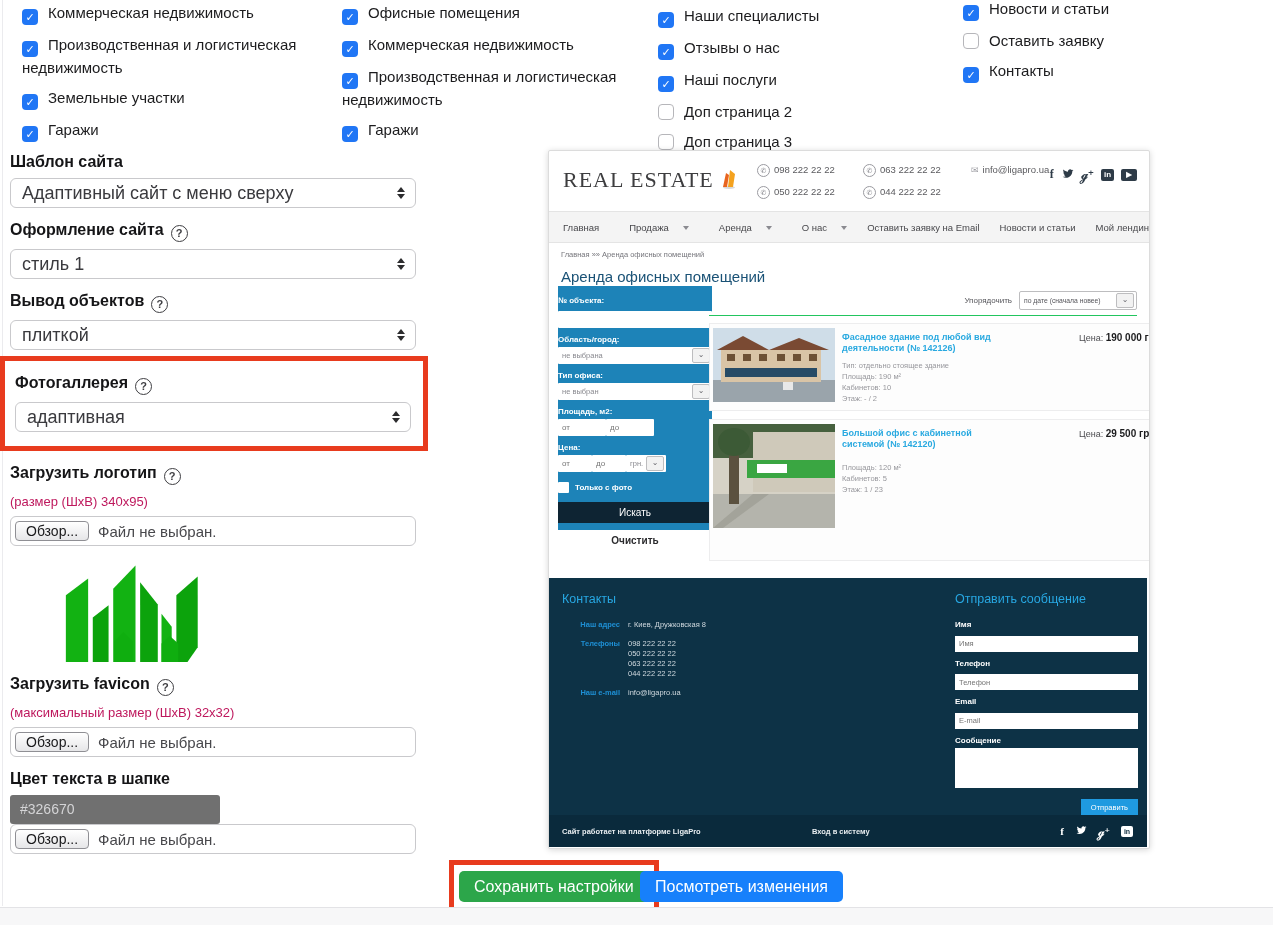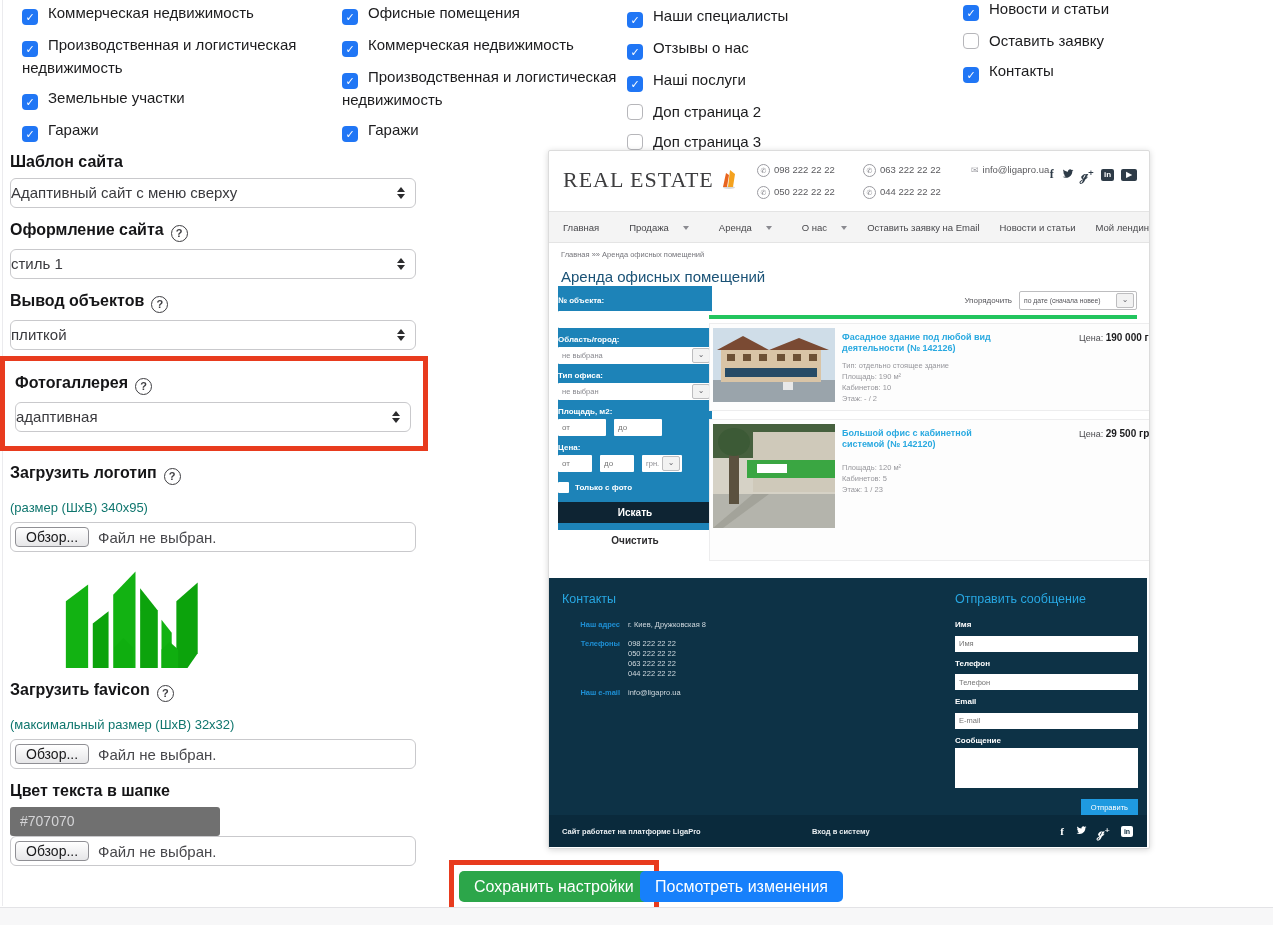--- a/index.html
+++ b/index.html
@@ -12,26 +12,26 @@
       margin-right:10px;box-sizing:border-box;text-align:center;}
   .cb.on{background:#2076f5;color:#fff;font-size:11px;line-height:16px;font-weight:bold;}
   .cb.off{background:#fff;border:1px solid #b6b6ba;}
   
   .form{position:absolute;left:10px;top:140px;width:406px;}
   .flabel{font-size:16px;font-weight:bold;color:#151517;margin:13px 0 7px;}
   .help{display:inline-block;width:17px;height:17px;border:1.5px solid #3e3e42;border-radius:50%;
         font-size:11px;line-height:14px;text-align:center;font-weight:bold;color:#3e3e42;
         vertical-align:-2px;margin-left:7px;box-sizing:border-box;}
   .select{position:relative;height:30px;border:1px solid #c9c9cc;border-radius:6px;background:#fff;
-          font-size:15px;color:#3a3a3e;line-height:28px;padding:0 28px 0 0;box-sizing:border-box;}
+          font-size:18px;color:#3a3a3e;line-height:28px;padding:0 28px 0 11px;box-sizing:border-box;}
   .updown{position:absolute;right:10px;top:50%;transform:translateY(-50%);}
   .updown i{display:block;width:0;height:0;border-left:4px solid transparent;border-right:4px solid transparent;}
   .updown .up{border-bottom:5px solid #2c2c2e;margin-bottom:2px;}
   .updown .dn{border-top:5px solid #2c2c2e;}
-  .hint{font-size:13px;color:#0f766e;margin:15px 0 7px;}
+  .hint{font-size:13px;color:#be185d;margin:9px 0 7px;}
   .filebox{height:30px;border:1px solid #c9c9cc;border-radius:6px;display:flex;align-items:center;
            padding:0 8px 0 4px;background:#fff;box-sizing:border-box;}
   .browse{border:1px solid #8f8f94;border-radius:4px;background:linear-gradient(#ffffff,#e6e6e8);
           font-size:14px;color:#19191b;padding:1px 10px;margin-right:9px;white-space:nowrap;}
   .nofile{font-size:15px;color:#48484c;}
   .red-frame{border:5px solid #e83b1e;margin:6px -12px 4px -10px;padding:0 12px 14px 10px;}
   .swatch{width:210px;height:29px;background:#707070;border-radius:3px;color:#d4d4d6;
           font-size:14px;line-height:29px;padding-left:10px;box-sizing:border-box;}
   .logoimg{margin:12px 0 8px 48px;display:block;}
   
@@ -70,31 +70,31 @@
   .sp{position:absolute;left:9px;top:135px;width:154px;height:258px;background:#1d83b8;
       padding:10px 0;box-sizing:border-box;}
   .sp-label{color:#fff;font-weight:bold;font-size:8px;margin:7px 0 3px;}
   .sp-label:first-child{margin-top:0;}
   .sp-input{height:17px;background:#fff;border:none;width:100%;box-sizing:border-box;
             font-size:8px;padding:0 4px;border-radius:1px;}
   .sp-select{height:17px;background:#fff;display:flex;justify-content:space-between;align-items:center;
              font-size:7.5px;color:#8a8a90;padding-left:4px;border-radius:1px;}
   .chevbox{width:16px;height:13px;border:1px solid #bdbdbf;border-radius:2px;background:#f2f2f2;
            font-size:8px;line-height:11px;text-align:center;color:#6a6a70;margin-right:2px;}
-  .sp-row{display:flex;gap:8px;}
+  .sp-row{display:flex;gap:0;}
   .sp-row .sp-input{width:48px;}
   .sp-cb{display:flex;align-items:center;gap:6px;margin-top:10px;}
   .sp-cb .box{width:11px;height:11px;background:#fff;border-radius:1px;}
   .sp-cb span{color:#fff;font-weight:bold;font-size:8px;}
-  .btn-iskat{background:#0e2433;color:#fff;font-weight:bold;font-size:10px;text-align:center;
+  .btn-iskat{background:#0e2433;color:#fff;font-weight:normal;font-size:10px;text-align:center;
              line-height:21px;height:21px;margin-top:9px;}
   .btn-clear{background:#fff;color:#2b2b2e;font-weight:bold;font-size:10px;text-align:center;
              line-height:21px;height:21px;margin-top:7px;}
   
-  .sortbar{position:absolute;left:160px;top:135px;width:428px;height:29px;border-bottom:4px solid #22c55e;
+  .sortbar{position:absolute;left:160px;top:135px;width:428px;height:29px;border-bottom:1px solid #22c55e;
            display:flex;justify-content:flex-end;align-items:center;gap:7px;}
   .sortbar .lbl{font-size:8px;color:#55555a;}
   .sortsel{width:112px;height:17px;border:1px solid #bdbdbf;border-radius:2px;display:flex;
            justify-content:space-between;align-items:center;font-size:6.8px;color:#55555a;padding-left:4px;}
   .listing{position:absolute;left:160px;width:499px;background:#fdfdfd;border:1px solid #ededee;
            box-sizing:border-box;}
   .lst-img{position:absolute;left:3px;top:4px;}
   .lst-title{position:absolute;left:132px;top:8px;width:168px;color:#29a9e0;font-size:9px;
              font-weight:bold;line-height:11px;}
   .lst-price{position:absolute;right:8px;top:8px;font-size:9px;color:#4c4c50;width:120px;text-align:left;}
@@ -136,21 +136,21 @@
   <div class="cb-item"><span class="cb on">✓</span><span>Производственная и логистическая недвижимость</span></div>
   <div class="cb-item"><span class="cb on">✓</span><span>Земельные участки</span></div>
   <div class="cb-item"><span class="cb on">✓</span><span>Гаражи</span></div>
 </div>
 <div class="cbcol" style="left:342px;width:300px;">
   <div class="cb-item"><span class="cb on">✓</span><span>Офисные помещения</span></div>
   <div class="cb-item"><span class="cb on">✓</span><span>Коммерческая недвижимость</span></div>
   <div class="cb-item"><span class="cb on">✓</span><span>Производственная и логистическая недвижимость</span></div>
   <div class="cb-item"><span class="cb on">✓</span><span>Гаражи</span></div>
 </div>
-<div class="cbcol" style="left:627px;width:290px;top:5px;">
+<div class="cbcol" style="left:658px;width:290px;top:5px;">
   <div class="cb-item"><span class="cb on">✓</span><span>Наши специалисты</span></div>
   <div class="cb-item"><span class="cb on">✓</span><span>Отзывы о нас</span></div>
   <div class="cb-item"><span class="cb on">✓</span><span>Наші послуги</span></div>
   <div class="cb-item"><span class="cb off"></span><span>Доп страница 2</span></div>
   <div class="cb-item"><span class="cb off"></span><span>Доп страница 3</span></div>
 </div>
 <div class="cbcol" style="left:963px;width:300px;top:-2px;">
   <div class="cb-item"><span class="cb on">✓</span><span>Новости и статьи</span></div>
   <div class="cb-item"><span class="cb off"></span><span>Оставить заявку</span></div>
   <div class="cb-item"><span class="cb on">✓</span><span>Контакты</span></div>
@@ -214,21 +214,21 @@
   </svg>
 
   <div class="flabel"><span>Загрузить favicon</span><span class="help">?</span></div>
   <div class="hint">(максимальный размер (ШхВ) 32x32)</div>
   <div class="filebox">
     <span class="browse">Обзор...</span>
     <span class="nofile">Файл не выбран.</span>
   </div>
 
   <div class="flabel">Цвет текста в шапке</div>
-  <div class="swatch">#707070</div>
+  <div class="swatch">#326670</div>
 
   <div class="filebox">
     <span class="browse">Обзор...</span>
     <span class="nofile">Файл не выбран.</span>
   </div>
 </div>
 
 <div class="card">
   <div class="phead">
     <div class="plogo"><span>REAL ESTATE</span><svg width="17" height="20" viewBox="0 0 17 20">

